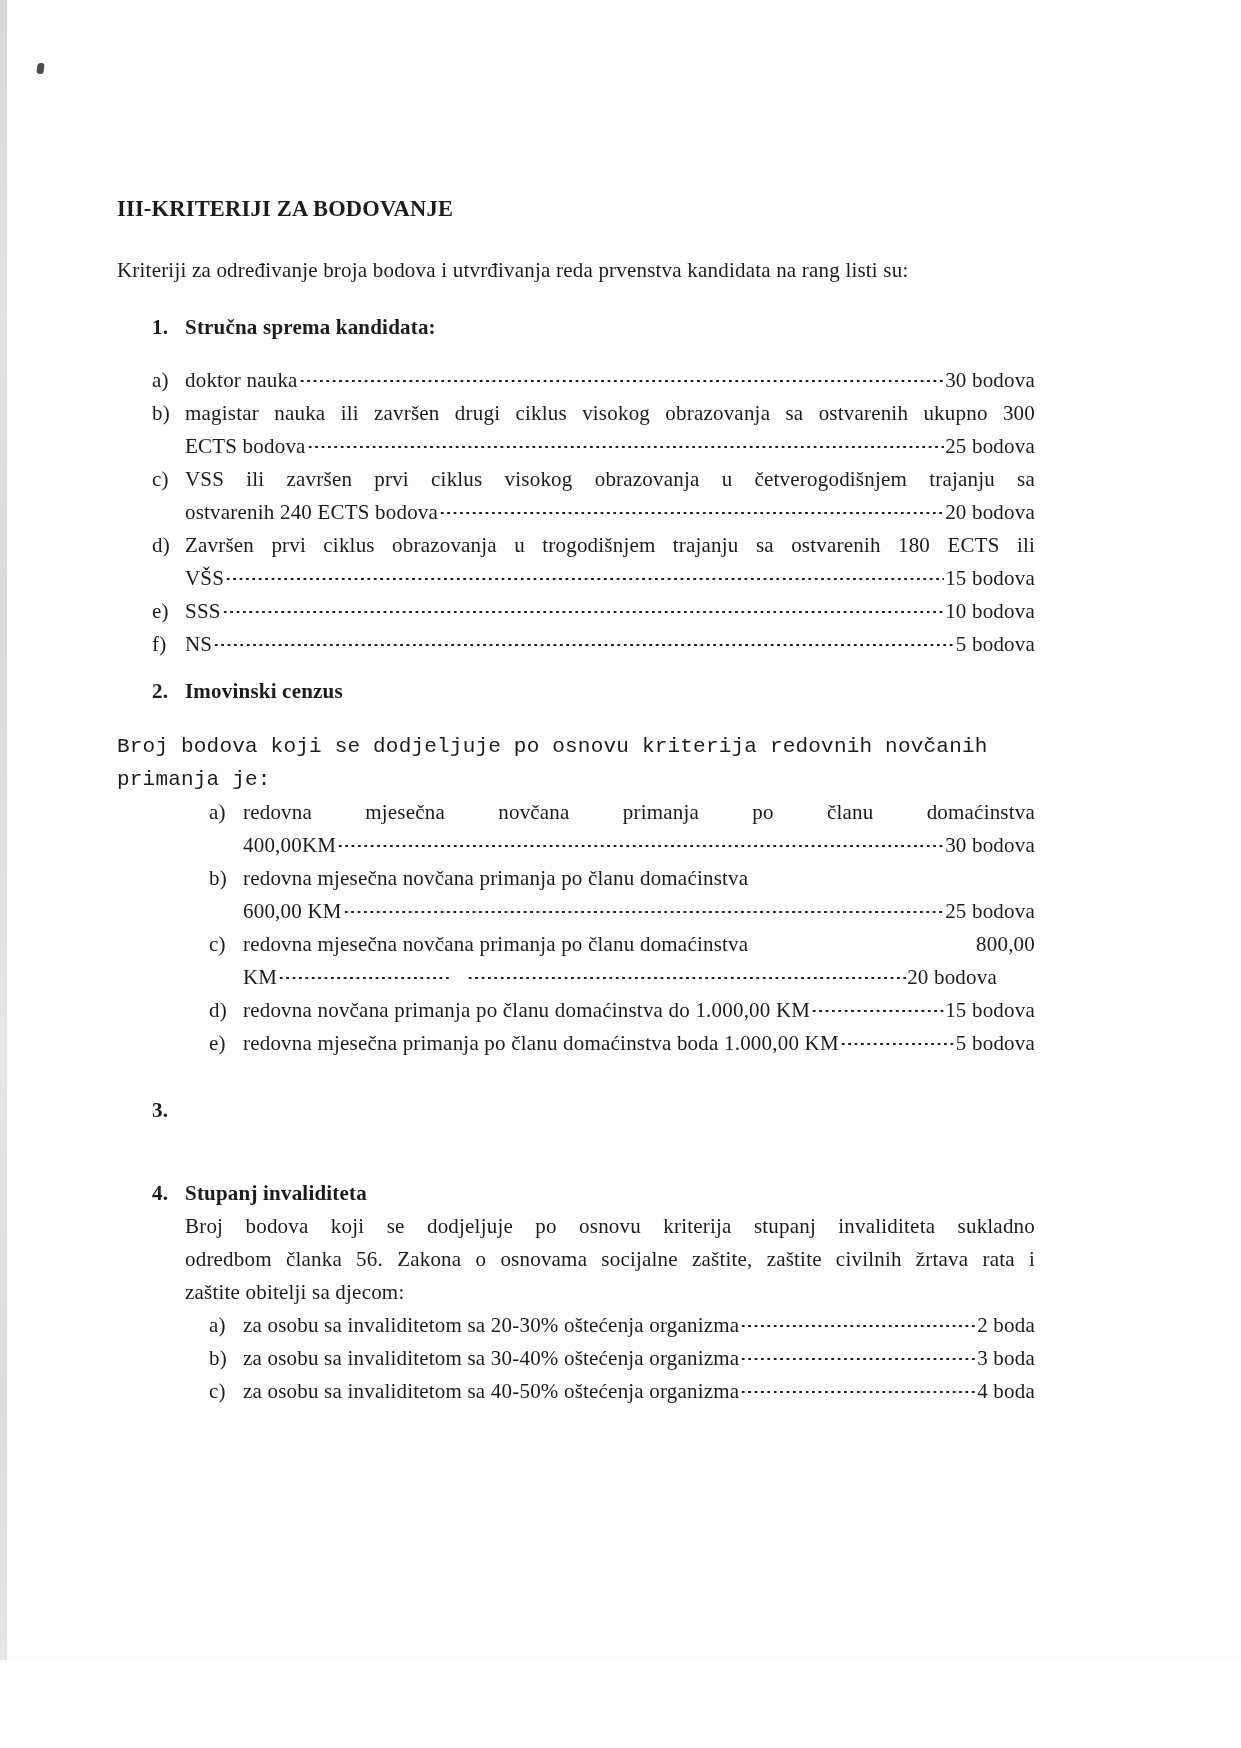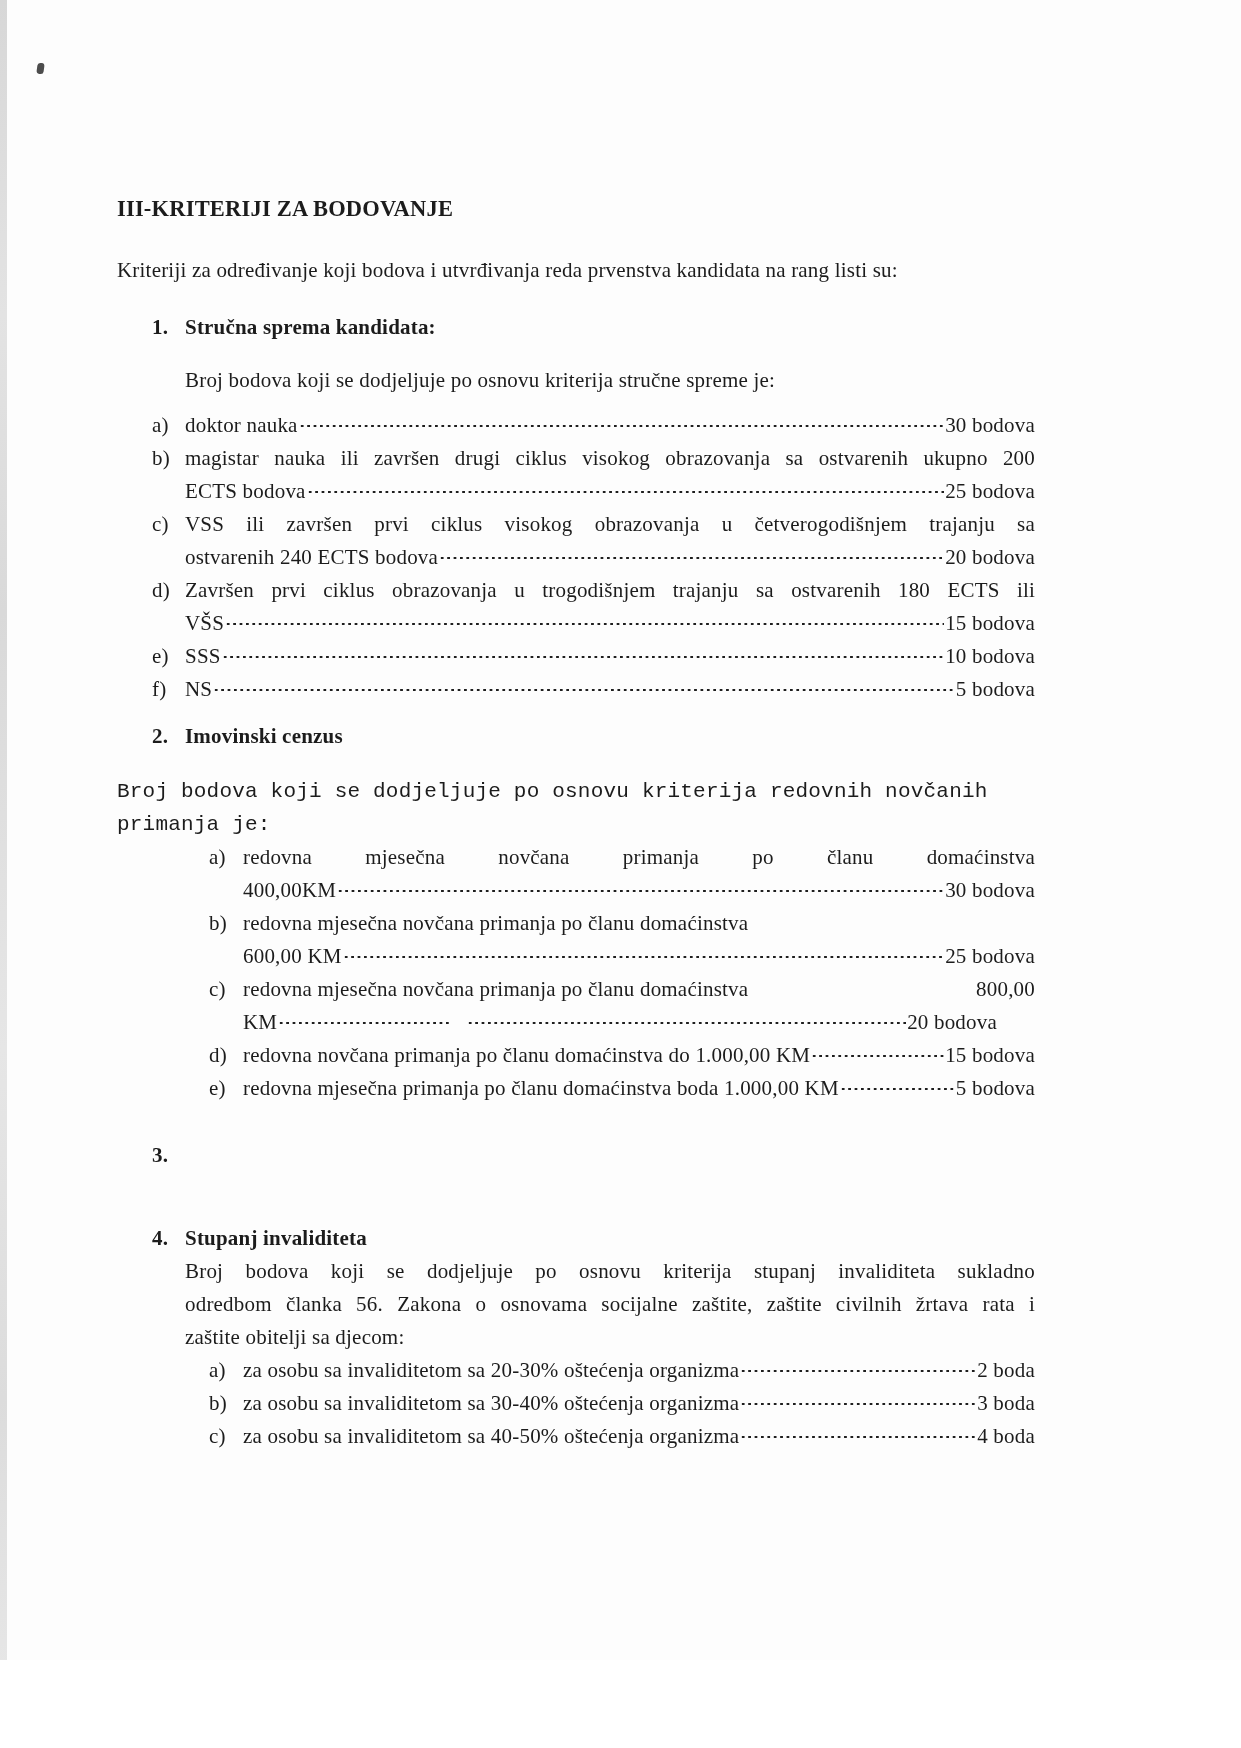--- a/index.html
+++ b/index.html
@@ -81,44 +81,43 @@
 </head>
 <body>
 
 <div class="page">
   <div class="edge-left"></div>
   <div class="artifact-dot"></div>
 
   <div class="content">
 
     <div class="title">III-KRITERIJI ZA BODOVANJE</div>
-    <p class="intro">Kriteriji za određivanje koji bodova i utvrđivanja reda prvenstva kandidata na rang listi su:</p>
+    <p class="intro">Kriteriji za određivanje broja bodova i utvrđivanja reda prvenstva kandidata na rang listi su:</p>
 
     <div class="sec sec1">
       <div class="sec-head">
         <span class="num">1.</span>
         <span class="sec-title">Stručna sprema kandidata:</span>
       </div>
-      <p class="lead indent">Broj bodova koji se dodjeljuje po osnovu kriterija stručne spreme je:</p>
 
       <div class="item lvl1">
         <span class="letter">a)</span>
         <div class="body">
           <div class="lrow">
             <span class="t">doktor nauka</span>
             <span class="dots"></span>
             <span class="pts">30 bodova</span>
           </div>
         </div>
       </div>
 
       <div class="item lvl1">
         <span class="letter">b)</span>
         <div class="body">
-          <div class="jline">magistar nauka ili završen drugi ciklus visokog obrazovanja sa ostvarenih ukupno 200</div>
+          <div class="jline">magistar nauka ili završen drugi ciklus visokog obrazovanja sa ostvarenih ukupno 300</div>
           <div class="lrow">
             <span class="t">ECTS bodova</span>
             <span class="dots"></span>
             <span class="pts">25 bodova</span>
           </div>
         </div>
       </div>
 
       <div class="item lvl1">
         <span class="letter">c)</span>

